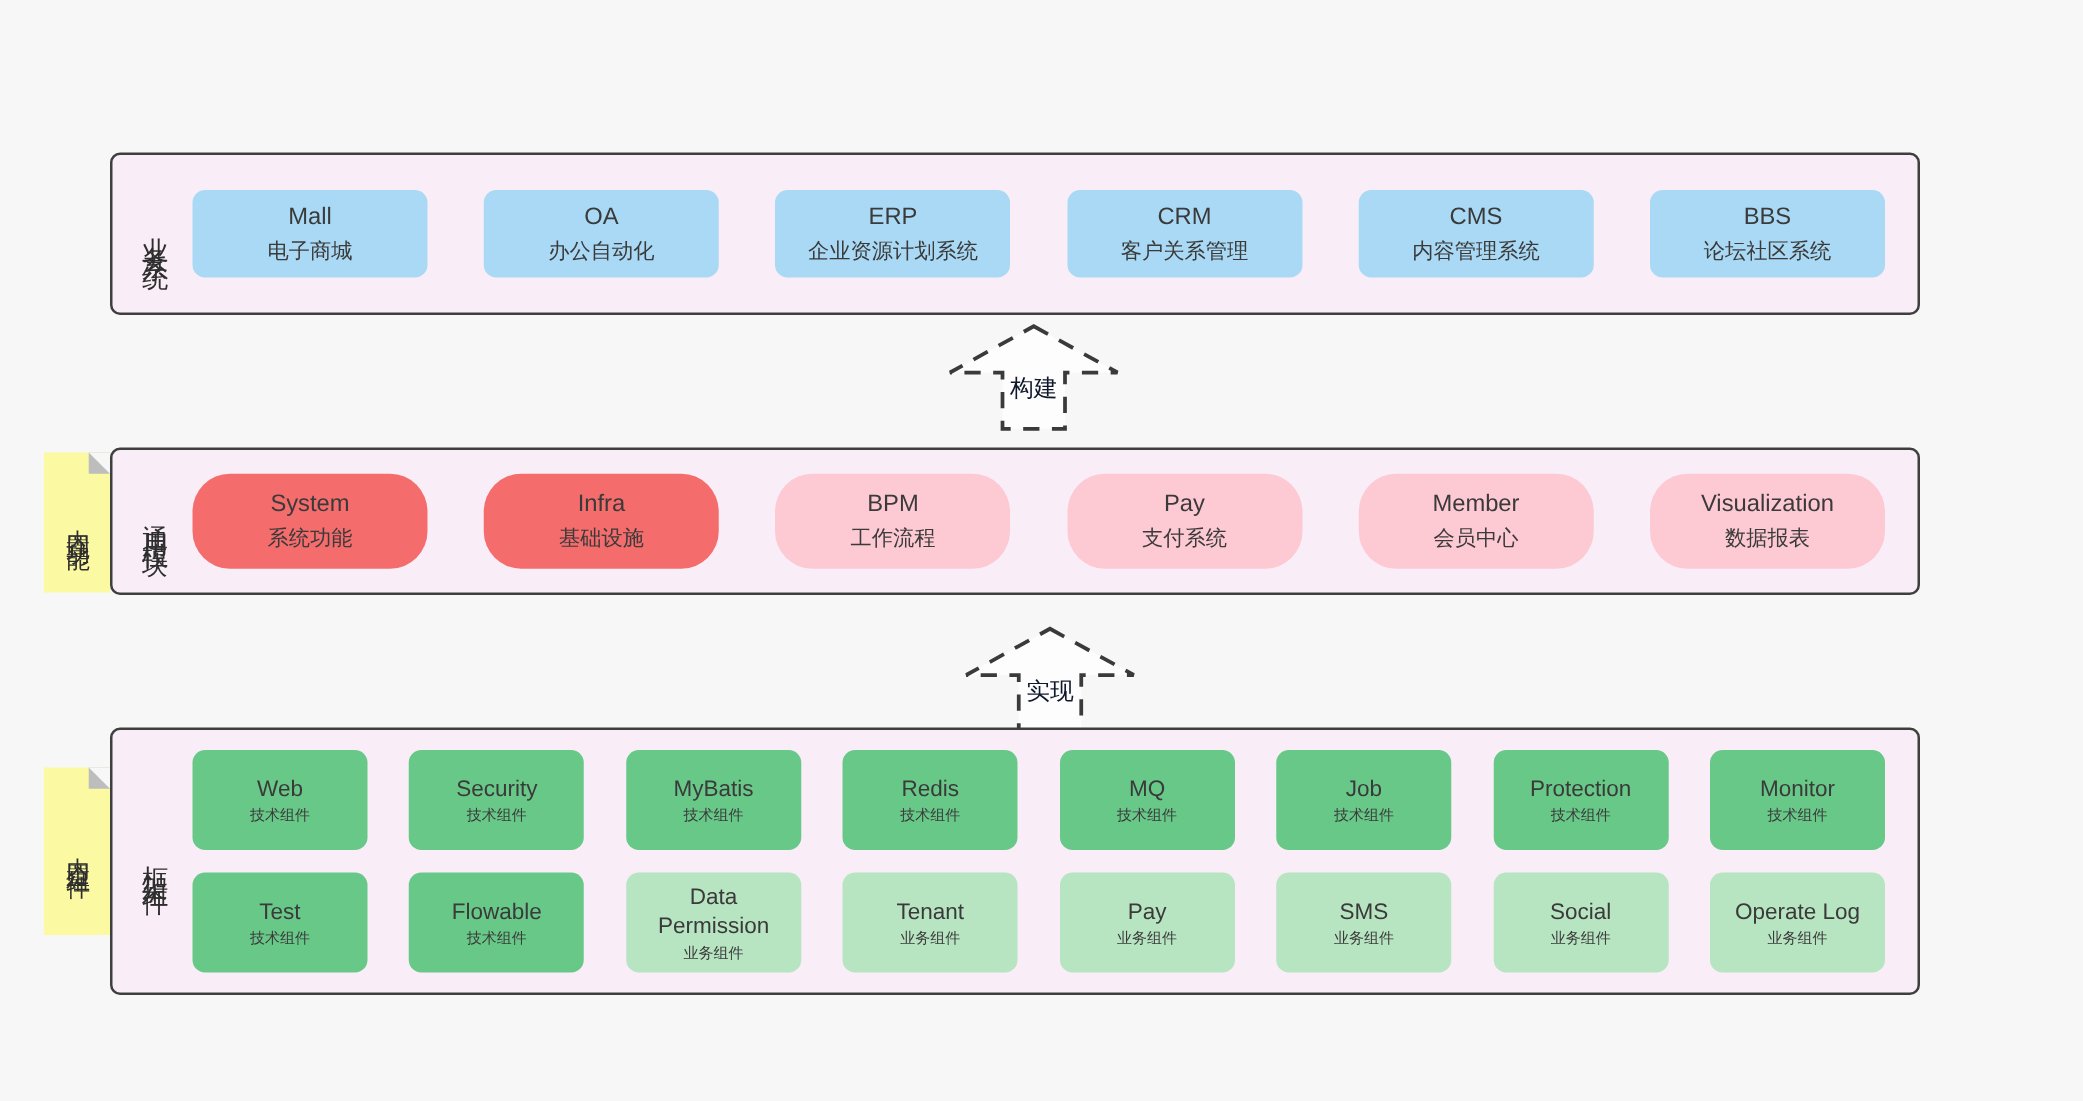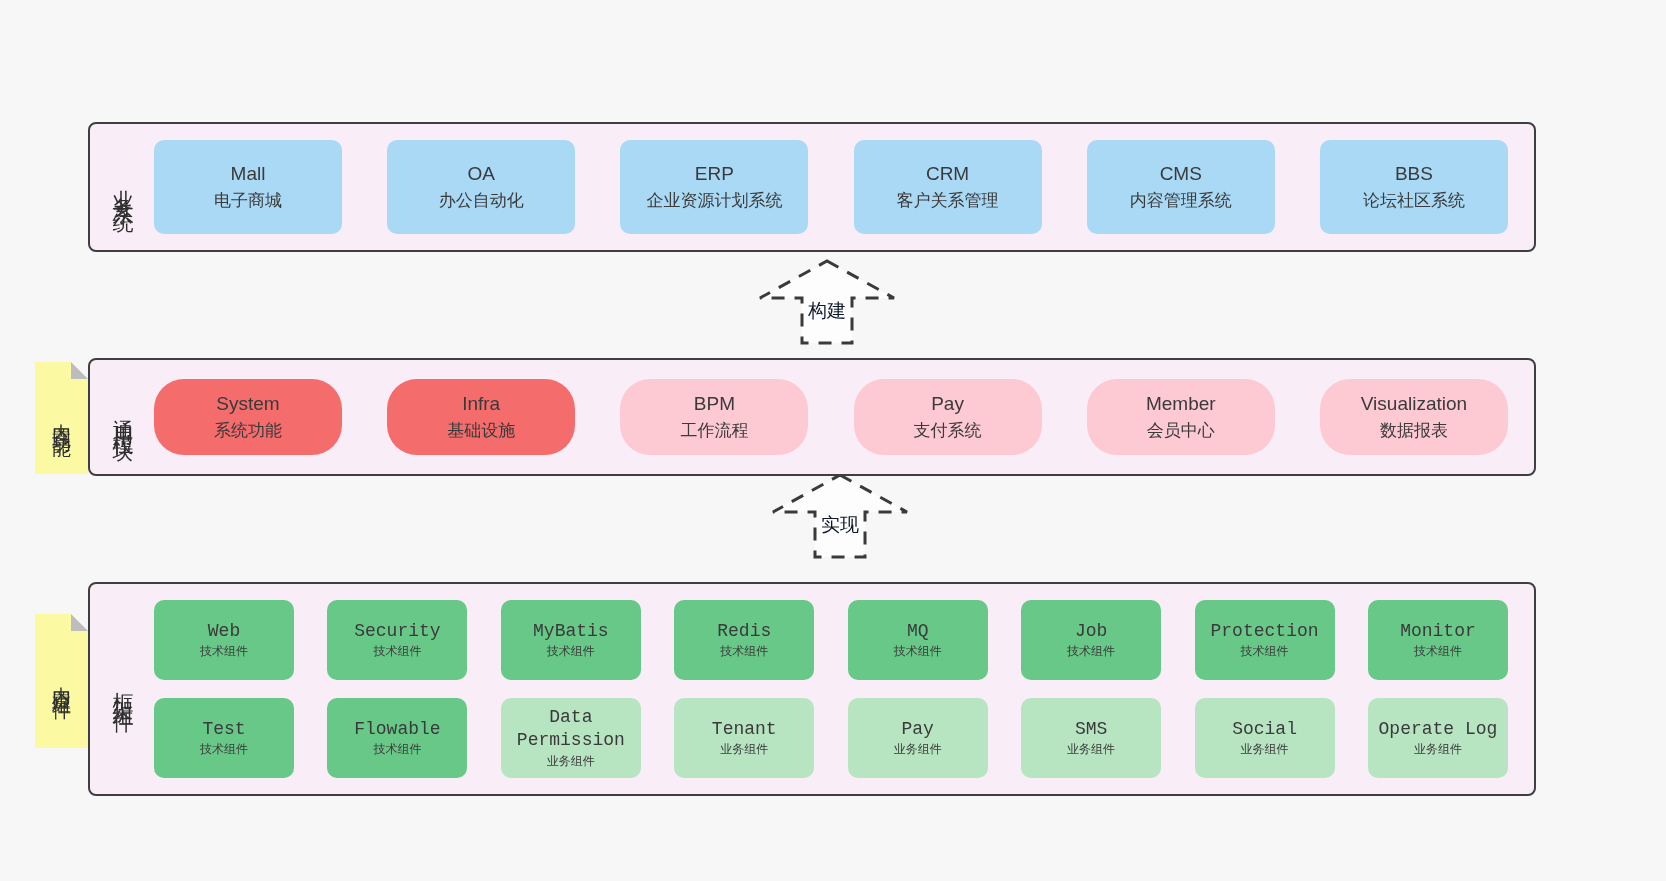--- a/index.html
+++ b/index.html
@@ -22,27 +22,27 @@
   .band-1 { top:122px; height:130px; }
   .band-2 { top:358px; height:118px; }
   .band-3 { top:582px; height:214px; }
 
   .vtext { writing-mode:vertical-rl; text-orientation:upright; }
   .band-label {
     font-size:21px; letter-spacing:7px; color:#2e2e2e; width:46px; text-align:center;
     margin-right:8px; flex:none; display:flex; align-items:center; justify-content:center;
   }
   .band-boxes { flex:1; display:flex; justify-content:space-between; align-items:center; }
-  .band-rows { flex:1; display:flex; flex-direction:column; gap:18px;font-family:Liberation Mono, monospace; }
+  .band-rows { flex:1; display:flex; flex-direction:column; gap:18px; }
 
   .box {
     border-radius:10px; display:flex; flex-direction:column; justify-content:center;
     align-items:center; text-align:center; color:var(--text); line-height:1.3; padding:4px;
   }
-  .box.wide  { width:188px; height:94px; }
+  .box.wide  { width:188px; height:70px; }
   .box.small { width:140px; height:80px; }
   .box.wide.mid { height:76px;border-radius:30px; }
   .box .en { font-size:19px; }
   .box .zh { font-size:17px; margin-top:3px; }
   .box.small .en { font-size:18px; max-width:122px; }
   .box.small .zh { font-size:12px; margin-top:2px; }
   .blue  { background:var(--box-blue); }
   .red   { background:var(--box-red); }
   .pink  { background:var(--box-pink); }
   .green { background:var(--box-green); }
@@ -56,21 +56,21 @@
   .sticky-2 { top:614px; height:134px; }
   .sticky .vtext { font-size:19px; letter-spacing:5px; color:#2e2e2e; }
   .sticky::after {
     content:""; position:absolute; top:0; right:0; width:0; height:0;
     border-style:solid; border-width:0 17px 17px 0;
     border-color:transparent var(--page-bg) var(--sticky-fold) transparent;
   }
 
   .arrow { position:absolute; width:144px; height:88px; z-index:0; }
   .arrow-1 { left:755px; top:258px; }
-  .arrow-2 { left:768px; top:472px; }
+  .arrow-2 { left:768px; top:500px; }
   .arrow svg { display:block; }
   .arrow-label {
     position:absolute; left:50%; top:40px; transform:translateX(-50%);
     background:var(--arrow-fill); font-size:19px; padding:0 3px; white-space:nowrap; color:#0f172a;
   }
 </style>
 </head>
 <body>
 
 <div class="stage">

